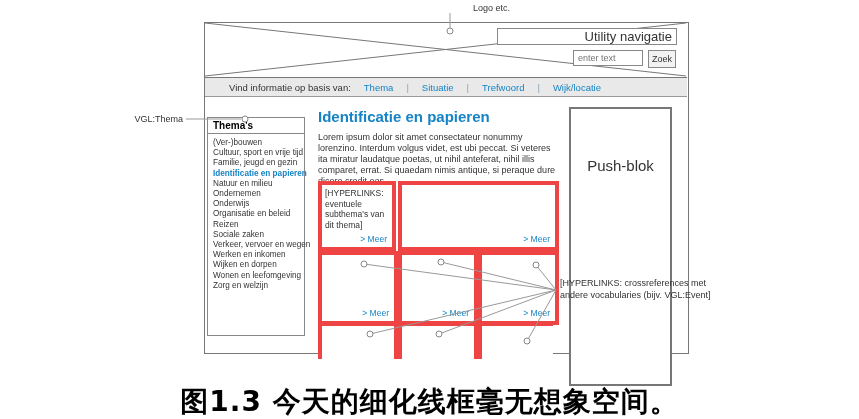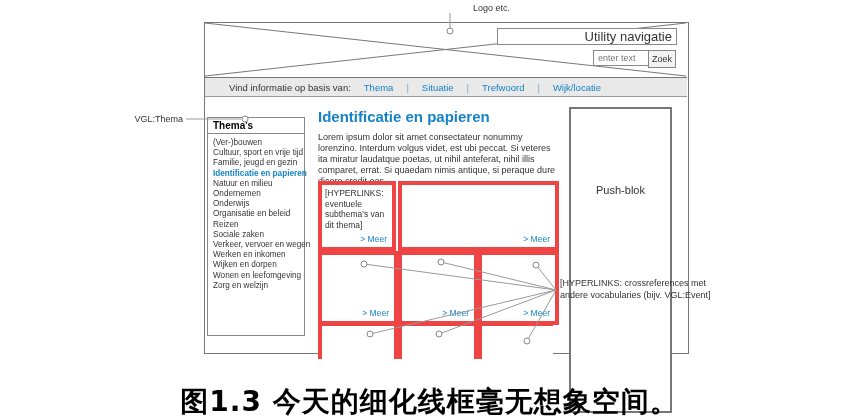--- a/index.html
+++ b/index.html
@@ -7,21 +7,21 @@
           font-family:"Liberation Sans",sans-serif;color:#333;}
   .abs{position:absolute;}
   
   .page{left:204px;top:22px;width:483px;height:330px;border:1px solid #777;z-index:1;}
   .logo-band{left:204px;top:22px;width:483px;height:55px;border-bottom:1px solid #777;z-index:1;}
   svg.back{left:0;top:0;width:859px;height:419px;z-index:2;}
   svg.front{left:0;top:0;width:859px;height:419px;z-index:8;pointer-events:none;}
   .util-box{left:497px;top:28px;width:174px;height:15px;border:1px solid #888;background:#fff;z-index:3;
             font-size:13px;color:#333;text-align:right;line-height:15px;padding-right:4px;box-sizing:content-box;}
   .search-input{left:573px;top:50px;width:64px;height:14px;border:1px solid #888;background:#fff;z-index:3;
-            font-size:9px;color:#777;padding:0 0 0 4px;font-family:"Liberation Sans",sans-serif;margin-left:20px;}
+            font-size:9px;color:#777;padding:0 0 0 4px;font-family:"Liberation Sans",sans-serif;}
   .zoek-btn{left:648px;top:50px;width:26px;height:16px;border:1px solid #888;background:#f2f2f2;z-index:3;
             font-size:9px;color:#333;text-align:center;line-height:16px;}
   .navbar{left:205px;top:78px;width:482px;height:18px;background:#e9e9e9;border-bottom:1px solid #999;z-index:3;
           display:flex;align-items:center;font-size:9.5px;}
   .navbar .lbl{margin-left:24px;color:#333;}
   .navbar a{color:#1583c5;text-decoration:none;margin-left:13px;cursor:pointer;}
   .navbar .sep{color:#8aa6bb;margin-left:13px;}
   
   .sidebar{left:207px;top:107px;width:96px;height:217px;border:1px solid #888;background:#fff;z-index:3;margin-top:10px;}
   .sidebar .title{font-size:10px;font-weight:bold;color:#000;padding:2px 0 2px 5px;border-bottom:1px solid #888;}
@@ -34,21 +34,21 @@
   .wbox{border:4px solid #ef4444;background:#fff;z-index:3;font-size:8.5px;line-height:10.5px;color:#333;}
   .hbox1{left:318px;top:181px;width:64px;height:56px;padding:3px;}
   .hbox2{left:398px;top:181px;width:147px;height:56px;padding:3px;}
   .meer{position:absolute;right:5px;bottom:3px;font-size:8.5px;color:#1583c5;cursor:pointer;}
   .r1{top:251px;height:60px;width:66px;padding:3px;}
   .b1{left:318px;} .b2{left:398px;} .b3{left:478px;width:67px;}
   .row2clip{left:318px;top:322px;width:235px;height:37px;overflow:hidden;z-index:3;}
   .row2clip .wbox{position:absolute;top:0;height:50px;width:66px;padding:3px;}
   .r2a{left:0;} .r2b{left:80px;} .r2c{left:160px;width:67px;}
   .push{left:569px;top:107px;width:99px;height:227px;border:2px solid #777;background:#fff;z-index:3;
-        text-align:center;padding-top:75px;font-size:11px;color:#333;}
+        text-align:center;padding-top:48px;font-size:15px;color:#333;}
   
   .ann{font-size:9px;color:#333;z-index:9;line-height:12px;}
   .logo-ann{left:420px;top:2px;width:90px;text-align:right;}
   .vgl-ann{left:100px;top:113px;width:83px;text-align:right;}
   .cross-ann{left:560px;top:277px;width:165px;background:transparent;}
   .caption{left:0;top:383px;width:859px;text-align:center;font-size:28px;font-weight:bold;color:#000;
            font-family:"DejaVu Sans","Liberation Sans",sans-serif;z-index:3;letter-spacing:1px;}
 </style>
 </head>
 <body>

